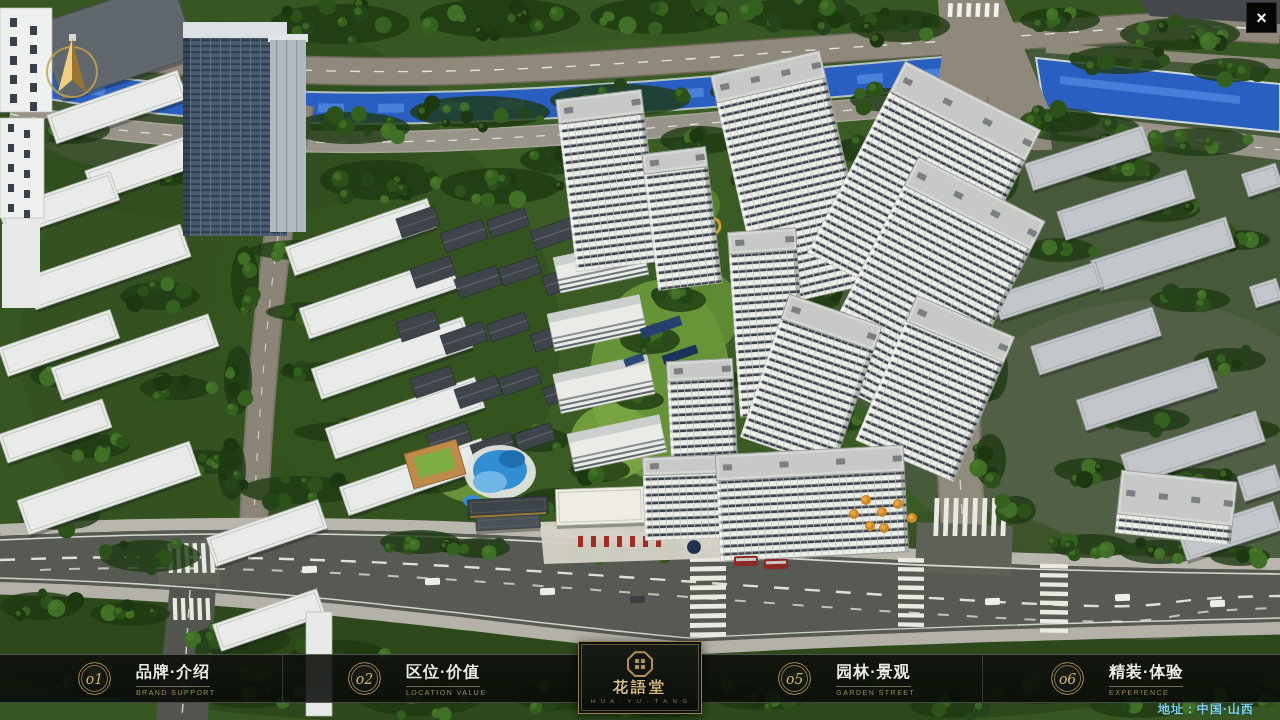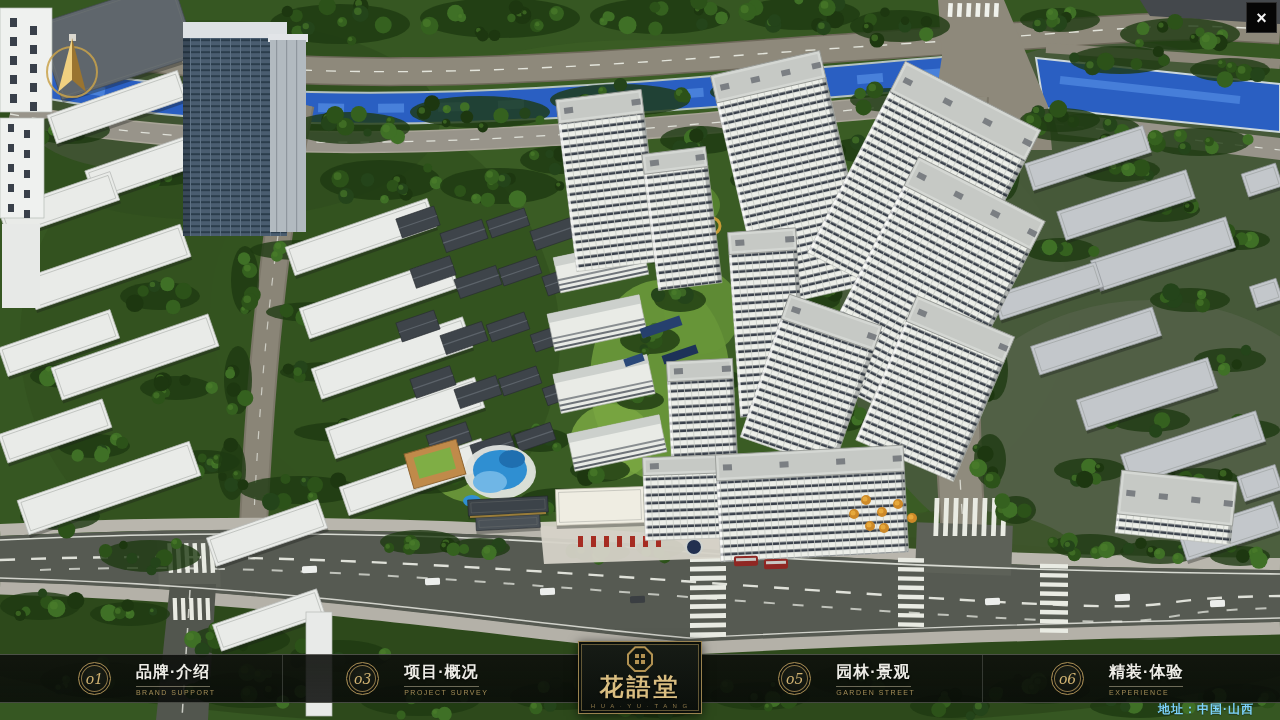--- a/index.html
+++ b/index.html
@@ -25,21 +25,21 @@
   .logo-panel{position:absolute;left:578px;top:641px;width:124px;height:73px;box-sizing:border-box;z-index:6;
     background:linear-gradient(180deg,#171c16,#0a0e0a);border:1px solid #9a834f;
     box-shadow:inset 0 0 0 2px #0b0f0b,inset 0 0 0 3px rgba(154,131,79,.6),0 2px 10px rgba(0,0,0,.6);
     display:flex;flex-direction:column;align-items:center;justify-content:center;gap:2px}
   .seal{position:relative;width:26px;height:26px;background:#b29252;
     clip-path:polygon(30% 0,70% 0,100% 30%,100% 70%,70% 100%,30% 100%,0 70%,0 30%)}
   .seal-in{position:absolute;inset:2px;background:#11160f;
     clip-path:polygon(30% 0,70% 0,100% 30%,100% 70%,70% 100%,30% 100%,0 70%,0 30%);
     display:grid;grid-template-columns:1fr 1fr;gap:2px;padding:6px;box-sizing:border-box}
   .seal-in b{background:#b29252}
-  .logo-title{font-family:"DejaVu Serif",serif;font-size:24px;font-weight:bold;color:#d9bd80;letter-spacing:3px;line-height:1.1;text-shadow:0 1px 2px #000}
+  .logo-title{font-family:"DejaVu Serif",serif;font-size:15px;font-weight:bold;color:#d9bd80;letter-spacing:3px;line-height:1.1;text-shadow:0 1px 2px #000}
   .logo-sub{font-size:6px;color:#8d784a;letter-spacing:2px}
   .close-btn{position:absolute;left:1246px;top:2px;width:31px;height:31px;box-sizing:border-box;background:#060606;border:1px solid #2e2e2e;
     display:flex;align-items:center;justify-content:center;cursor:pointer;z-index:7;color:#f2f2f2;font-size:18px;line-height:1;font-weight:bold}
   .compass{position:absolute;left:42px;top:32px;z-index:5}
   .addr{position:absolute;right:26px;top:701px;font-size:12px;letter-spacing:1px;color:#7dd3fc;z-index:6;font-weight:bold;text-shadow:0 1px 1px rgba(0,0,0,.4)}
 </style>
 </head>
 <body>
 
 <div class="stage">
@@ -1670,25 +1670,25 @@
         <span class="ring">
             <i>o1</i>
           </span>
         <span class="txt">
             <span class="zh">品牌·介绍</span>
             <span class="en">BRAND SUPPORT</span>
           </span>
       </div>
       <div class="nav-item">
         <span class="ring">
-            <i>o3</i>
+            <i>o2</i>
           </span>
         <span class="txt">
-            <span class="zh">项目·概况</span>
-            <span class="en">PROJECT SURVEY</span>
+            <span class="zh">区位·价值</span>
+            <span class="en">LOCATION VALUE</span>
           </span>
       </div>
     </div>
     <div class="nav-group g-right">
       <div class="nav-item">
         <span class="ring">
             <i>o5</i>
           </span>
         <span class="txt">
             <span class="zh">园林·景观</span>

